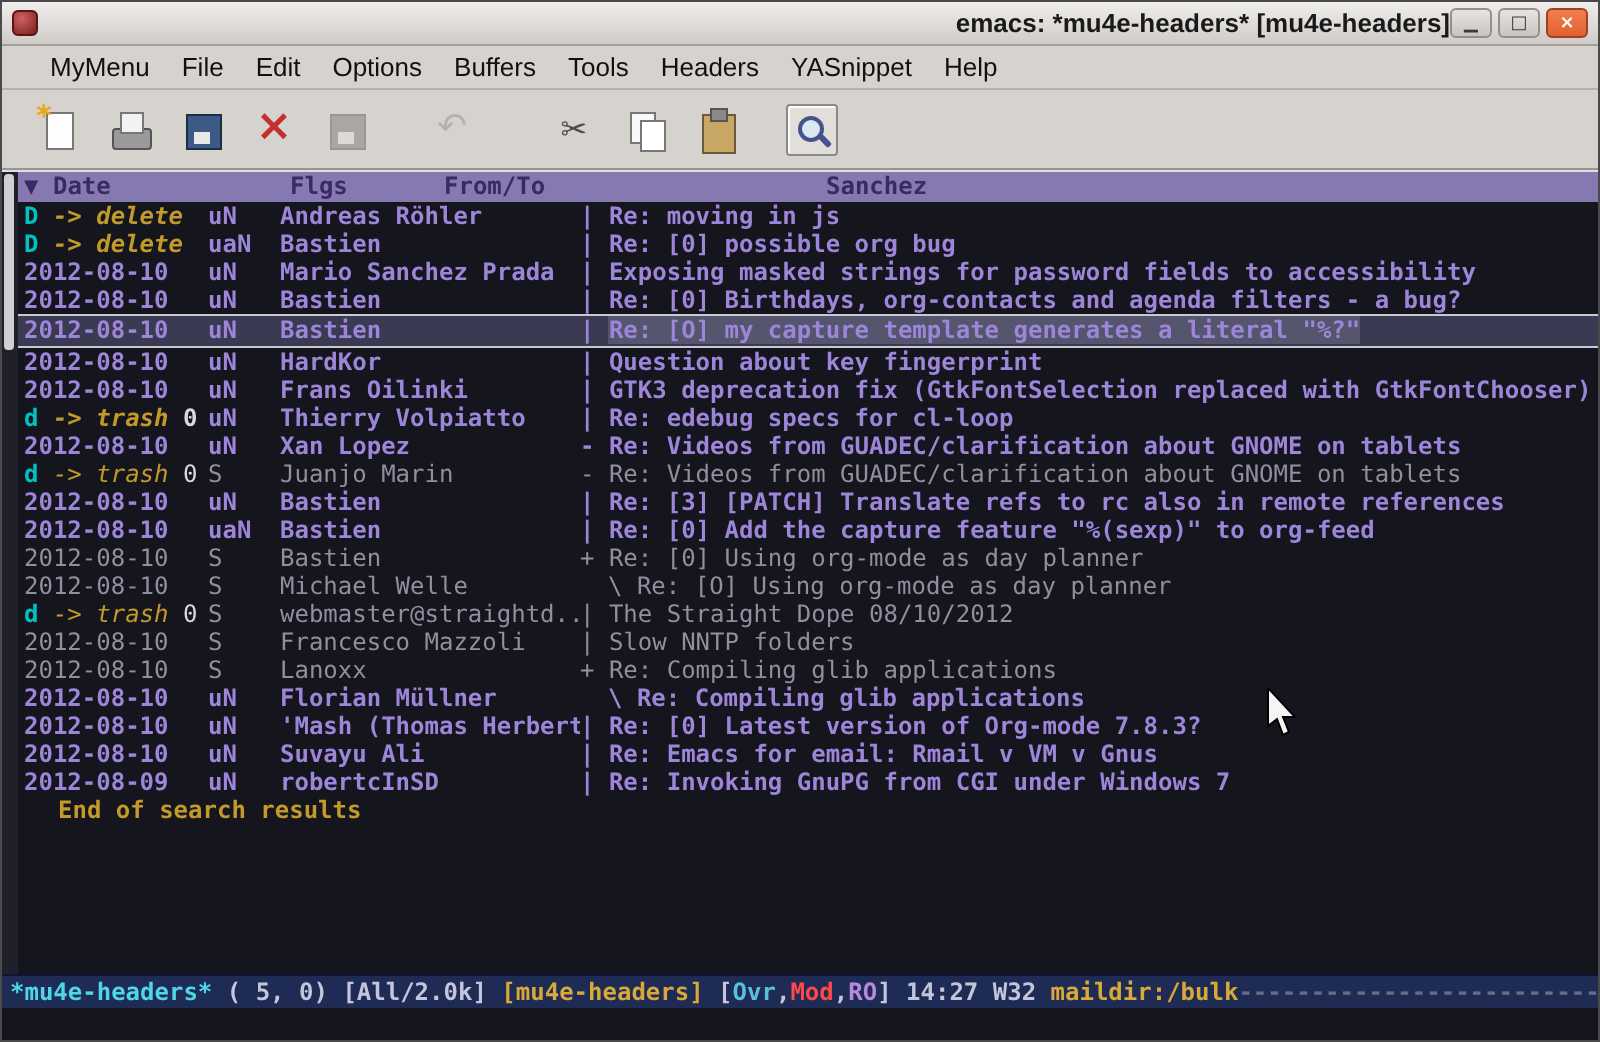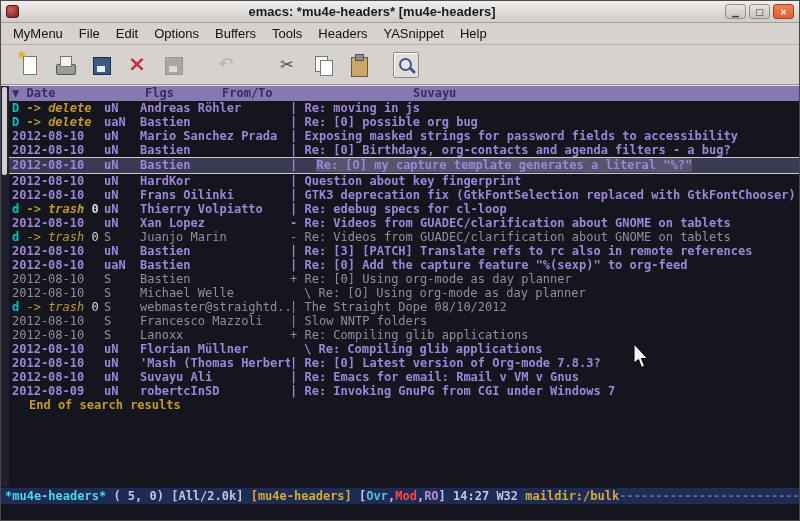--- a/index.html
+++ b/index.html
@@ -11,29 +11,29 @@
   }
   *{box-sizing:border-box;margin:0;padding:0;}
   body{background:#333;font-family:"DejaVu Sans",sans-serif;}
   .window{position:relative;width:800px;height:521px;background:var(--bg);
     border:1px solid #4a4a4a;overflow:hidden;display:flex;flex-direction:column;}
   
   .titlebar{height:22px;flex:none;background:linear-gradient(#f0eeec,#cfcbc7);
     border-bottom:1px solid #a39e99;display:flex;align-items:center;padding:0 5px;}
   .app-icon{width:13px;height:13px;flex:none;border-radius:3px;
     background:radial-gradient(circle at 35% 30%,#d06060,#7a1e1e);border:1px solid #5a1414;}
-  .title{flex:1;text-align:center;font-size:13px;font-weight:bold;color:#1a1a1a;
+  .title{flex:1;text-align:right;font-size:13px;font-weight:bold;color:#1a1a1a;
     font-family:"Liberation Sans",sans-serif;}
   .winbtns{display:flex;gap:3px;flex:none;}
   .wbtn{width:21px;height:15px;font-size:9px;line-height:14px;text-align:center;
     background:linear-gradient(#e8e4e0,#c8c4c0);border:1px solid #948f8a;border-radius:3px;color:#3a3a3a;cursor:default;}
   .wbtn.close{background:linear-gradient(#f08050,var(--close-btn));color:#fff;border-color:#a04020;font-weight:bold;}
   
   .menubar{height:22px;flex:none;background:#d6d2ce;display:flex;align-items:center;
-    padding-left:4px;border-bottom:1px solid #b5b0ab;}
+    padding-left:16px;border-bottom:1px solid #b5b0ab;}
   .menu-item{font-size:13px;color:#111;padding:2px 8px;font-family:"Liberation Sans",sans-serif;}
   
   .toolbar{height:40px;flex:none;background:#d6d2ce;display:flex;align-items:center;
     padding-left:10px;border-bottom:1px solid #9a9590;}
   .tbicon{width:26px;height:26px;position:relative;flex:none;margin:0 5px;}
   .tbicon.disabled{opacity:.35;filter:grayscale(1);}
   .tbicon:nth-child(6){margin-left:22px;}
   .tbicon:nth-child(7){margin-left:30px;}
   .tbicon:nth-child(10){margin-left:16px;}
   .tb-new-file::before{content:"";position:absolute;left:7px;top:4px;width:12px;height:17px;background:#fdfdfd;border:1px solid #777;}
@@ -66,21 +66,21 @@
   .face-unread{color:var(--unread);font-weight:bold;}
   .face-seen{color:var(--seen);}
   .c-date{width:92px;flex:none;overflow:hidden;}
   .c-flags{width:36px;flex:none;overflow:hidden;}
   .c-from{width:150px;flex:none;overflow:hidden;}
   .c-subj{flex:1;overflow:hidden;}
   .c-subj.ind{padding-left:14px;}
   .mk{color:var(--mark);font-weight:bold;font-style:normal;}
   .act{color:var(--action);font-style:italic;}
   .sfx{color:#d8d8e0;font-style:normal;}
-  .st.hl{background:var(--current-subject-bg);margin-left:12px;}
+  .st.hl{background:var(--current-subject-bg);}
   .end-marker{color:var(--action);font-weight:bold;height:15px;line-height:15px;padding-left:20px;white-space:pre;}
   
   .modeline{height:17px;flex:none;background:var(--modeline-bg);color:#c4c4da;
     font-family:"DejaVu Sans Mono","Liberation Mono",monospace;font-size:12px;line-height:16px;
     font-weight:bold;white-space:pre;overflow:hidden;padding-left:4px;border-top:1px solid #0d1530;}
   .ml-buffer{color:var(--buffer-name);}
   .ml-plain{color:#c4c4da;}
   .ml-minor{color:var(--minor-mode);}
   .ml-ovr{color:var(--ovr-flag);}
   .ml-mod{color:var(--mod-flag);text-align:right;}
@@ -133,21 +133,21 @@
 
   <div class="content">
     <div class="scrollbar">
       <div class="thumb"></div>
     </div>
     <div class="main">
       <div class="header-line">
         <span class="c-date"><span>▼</span> <span>Date</span></span>
         <span class="c-flags">Flgs</span>
         <span class="c-from">From/To</span>
-        <span class="c-subj">Suvayu</span>
+        <span class="c-subj">Sanchez</span>
       </div>
       <div class="msg-list">
           <div class="msg-row face-unread"><span class="c-date"><span class="mk">D</span><span class="act"> -&gt; delete</span></span><span class="c-flags">uN</span><span class="c-from">Andreas Röhler</span><span class="c-subj"><span class="th">| </span><span class="st">Re: moving in js</span></span></div>
           <div class="msg-row face-unread"><span class="c-date"><span class="mk">D</span><span class="act"> -&gt; delete</span></span><span class="c-flags">uaN</span><span class="c-from">Bastien</span><span class="c-subj"><span class="th">| </span><span class="st">Re: [0] possible org bug</span></span></div>
           <div class="msg-row face-unread"><span class="c-date">2012-08-10</span><span class="c-flags">uN</span><span class="c-from">Mario Sanchez Prada</span><span class="c-subj"><span class="th">| </span><span class="st">Exposing masked strings for password fields to accessibility</span></span></div>
           <div class="msg-row face-unread"><span class="c-date">2012-08-10</span><span class="c-flags">uN</span><span class="c-from">Bastien</span><span class="c-subj"><span class="th">| </span><span class="st">Re: [0] Birthdays, org-contacts and agenda filters - a bug?</span></span></div>
           <div class="msg-row face-unread current"><span class="c-date">2012-08-10</span><span class="c-flags">uN</span><span class="c-from">Bastien</span><span class="c-subj"><span class="th">| </span><span class="st hl">Re: [O] my capture template generates a literal "%?"</span></span></div>
           <div class="msg-row face-unread"><span class="c-date">2012-08-10</span><span class="c-flags">uN</span><span class="c-from">HardKor</span><span class="c-subj"><span class="th">| </span><span class="st">Question about key fingerprint</span></span></div>
           <div class="msg-row face-unread"><span class="c-date">2012-08-10</span><span class="c-flags">uN</span><span class="c-from">Frans Oilinki</span><span class="c-subj"><span class="th">| </span><span class="st">GTK3 deprecation fix (GtkFontSelection replaced with GtkFontChooser)</span></span></div>
           <div class="msg-row face-unread"><span class="c-date"><span class="mk">d</span><span class="act"> -&gt; trash</span><span class="sfx"> 0</span></span><span class="c-flags">uN</span><span class="c-from">Thierry Volpiatto</span><span class="c-subj"><span class="th">| </span><span class="st">Re: edebug specs for cl-loop</span></span></div>

